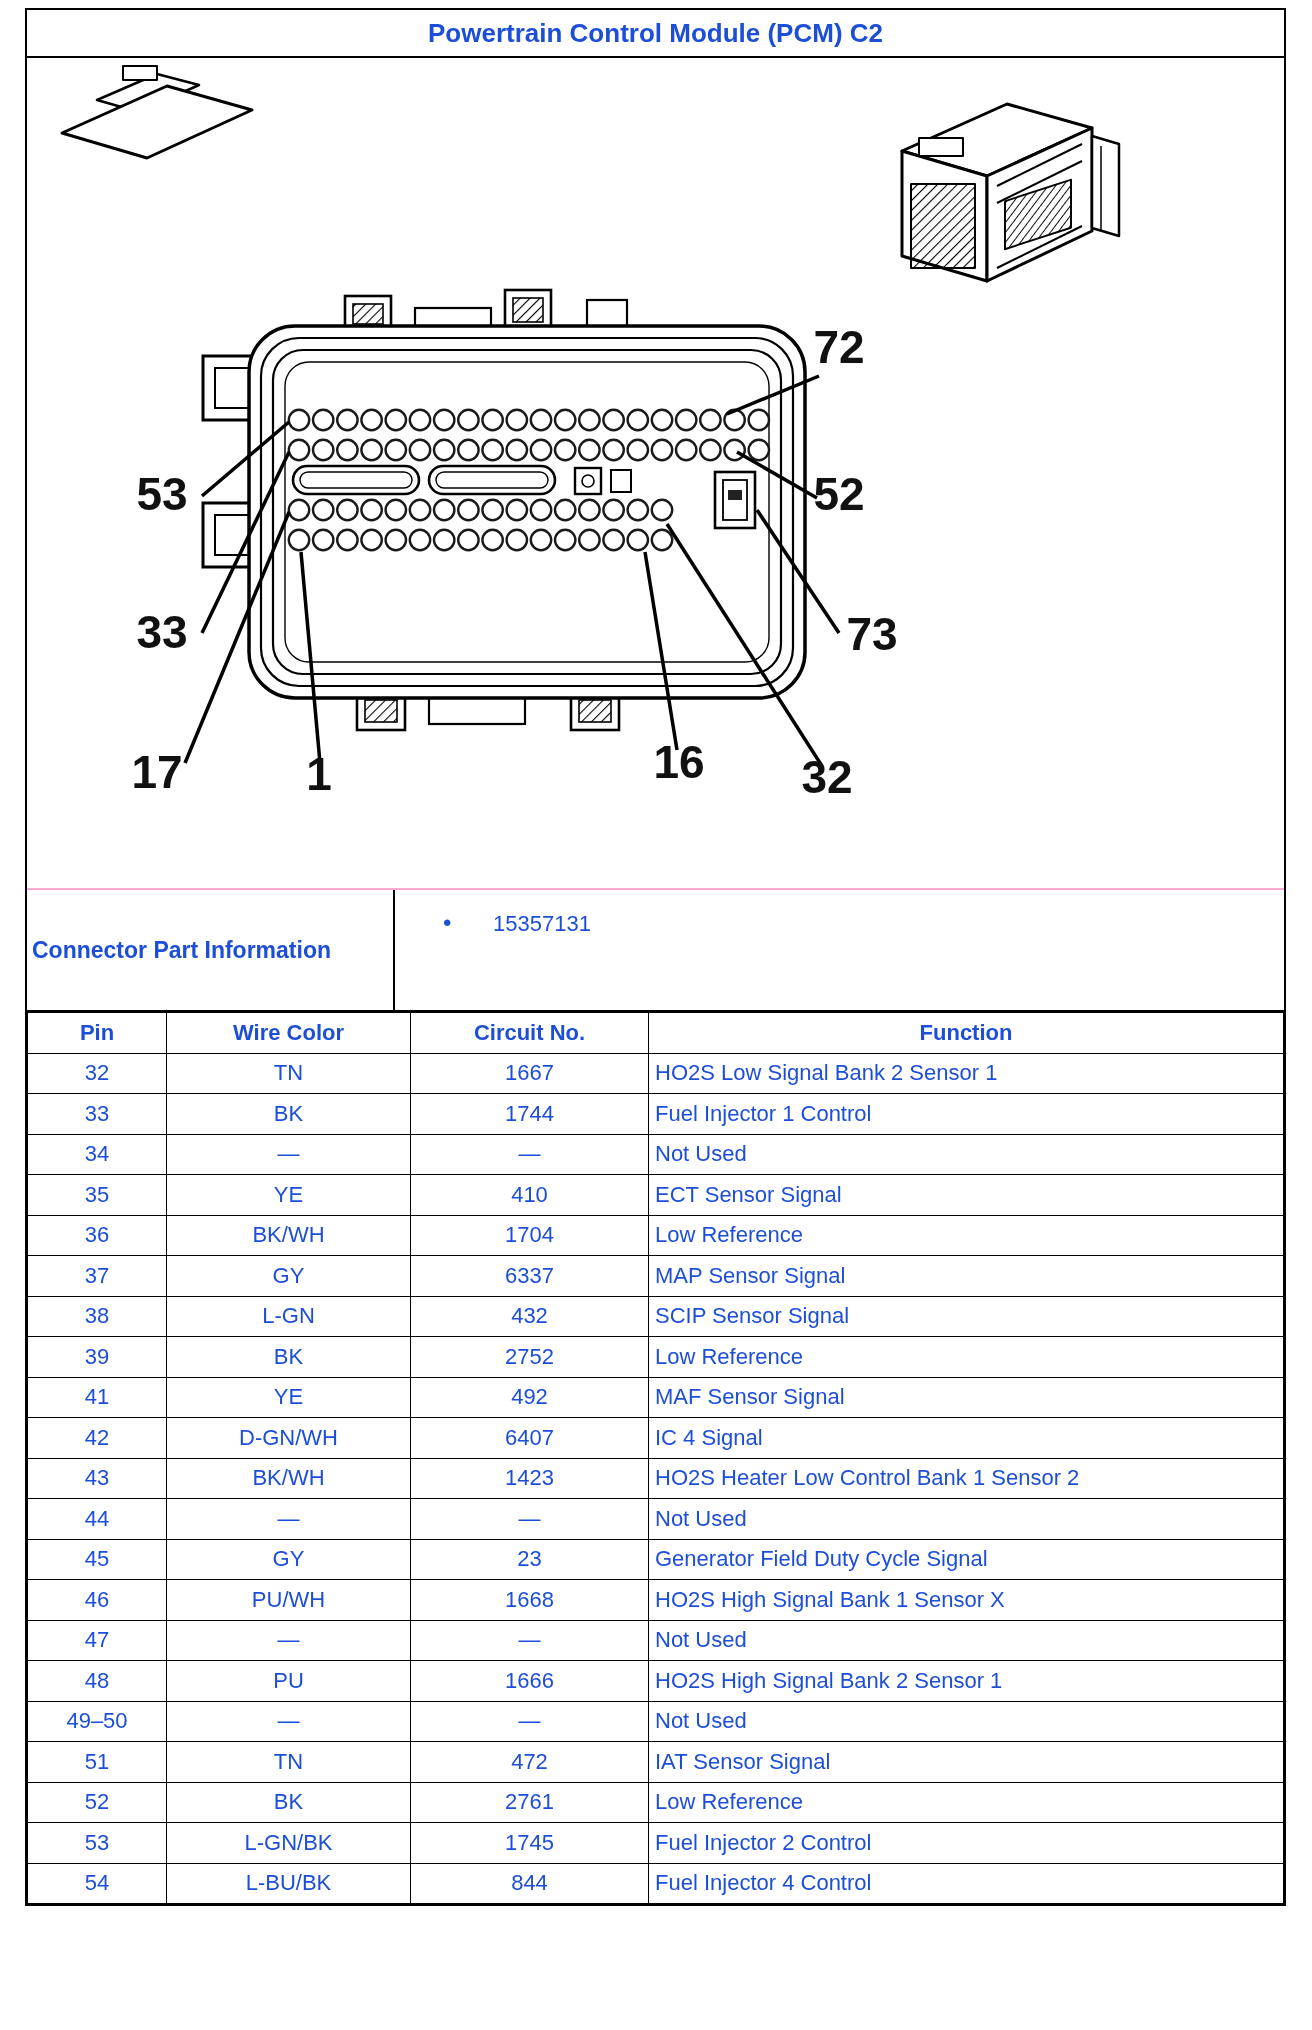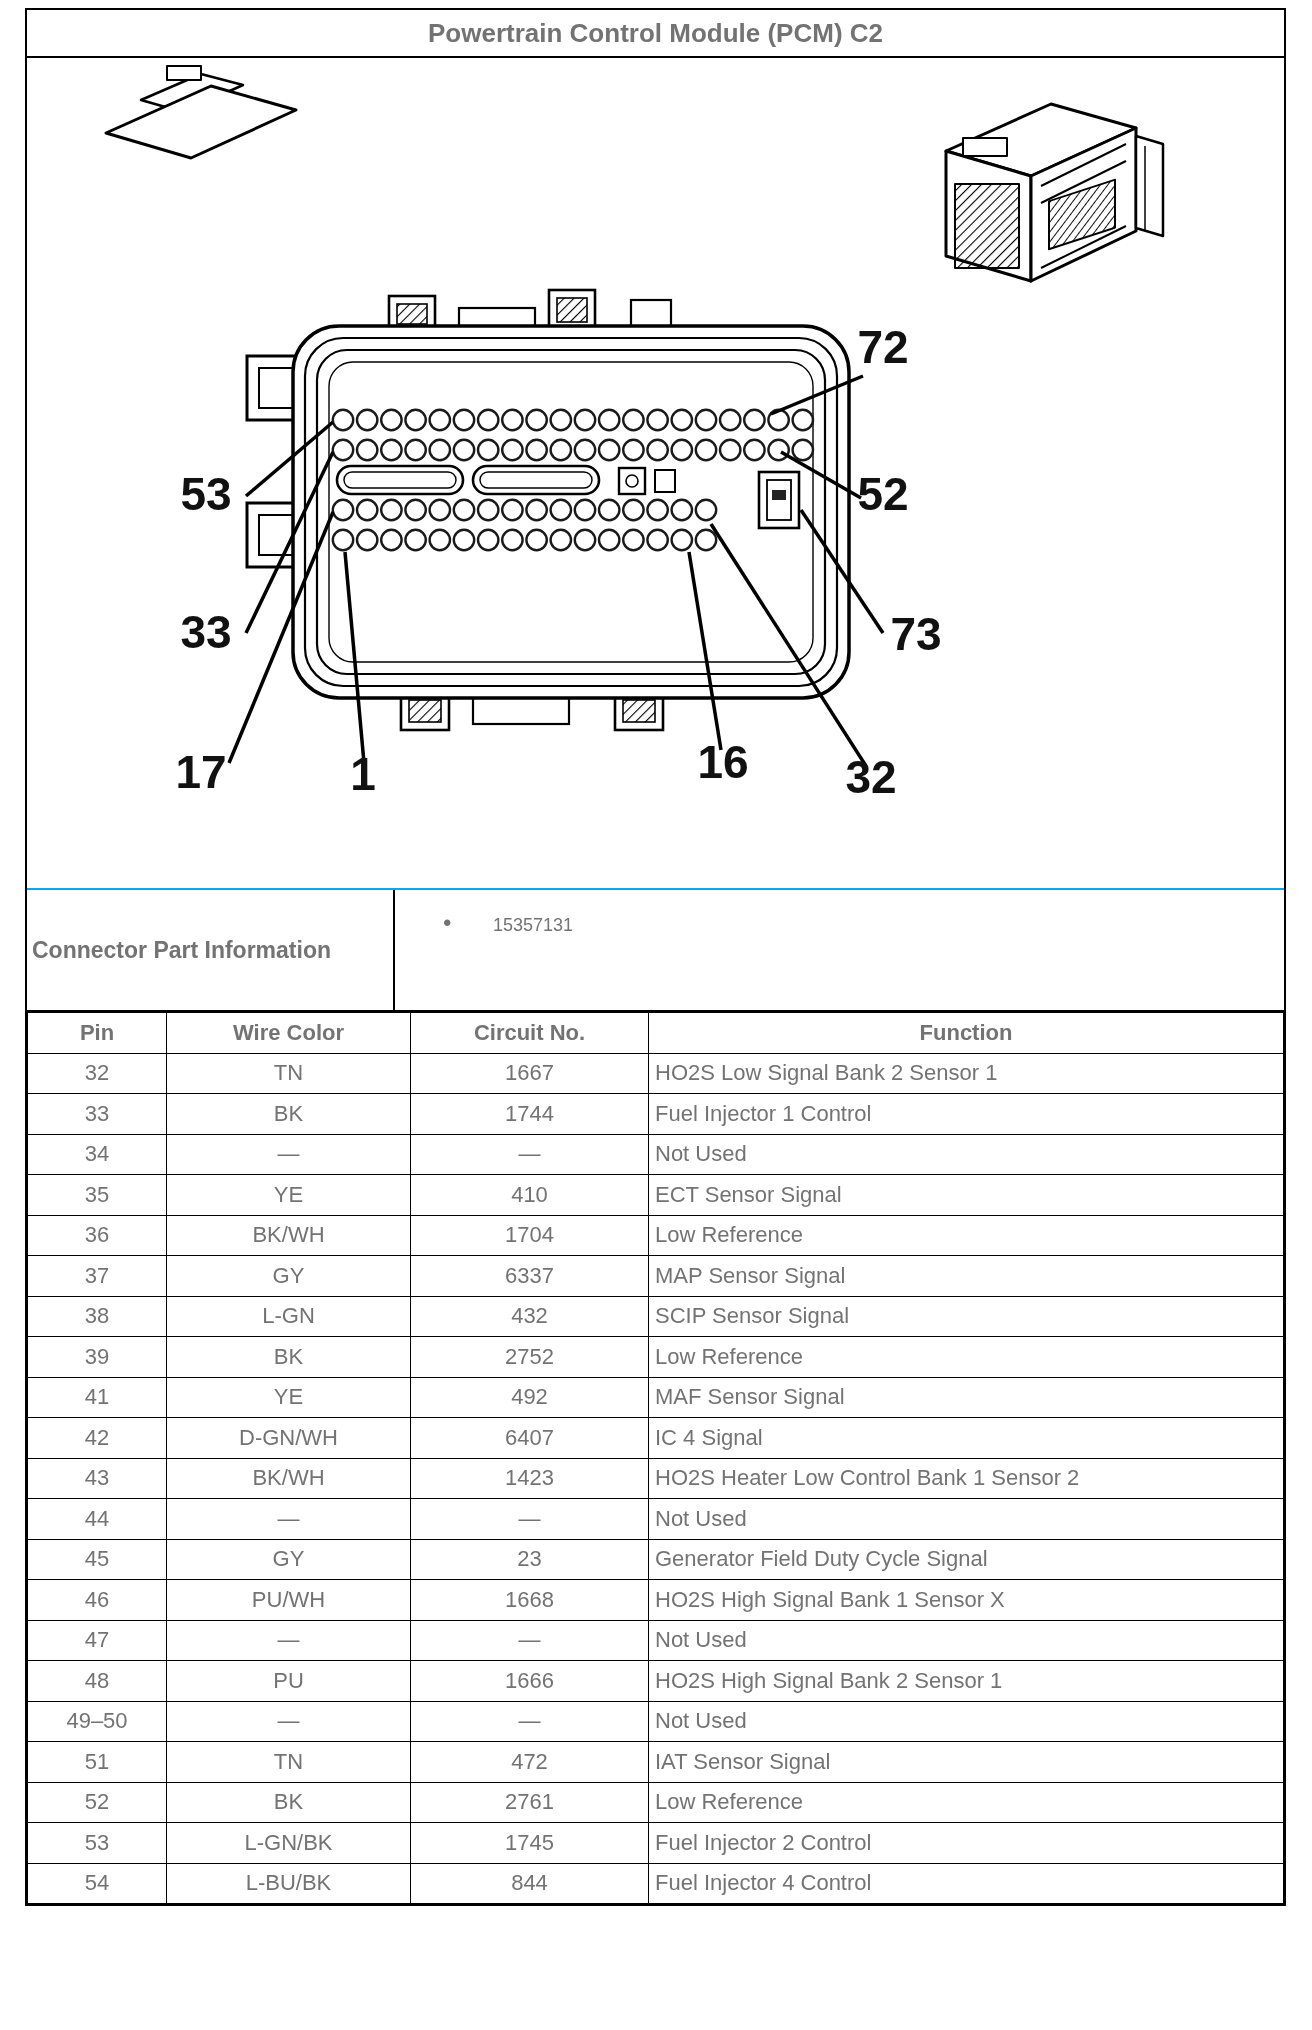--- a/index.html
+++ b/index.html
@@ -1,27 +1,27 @@
 <!DOCTYPE html>
 <html><head>
 <meta charset="utf-8">
 <style>
   html,body{margin:0;padding:0;background:#fff;}
-  .page{position:relative;width:1312px;height:2030px;background:#fff;color:#737373;
+  .page{position:relative;width:1312px;height:2030px;background:#fff;color:#1d4ed8;
         font-family:"Liberation Sans","DejaVu Sans",sans-serif;}
   .frame{position:absolute;left:25px;top:8px;width:1257px;border:2px solid #000;background:#fff;}
   .title-bar{height:46px;line-height:46px;text-align:center;font-weight:bold;font-size:26px;
              border-bottom:2px solid #000;}
-  .diagram{height:830px;border-bottom:2px solid #0ea5e9;overflow:hidden;padding-left:44px;}
+  .diagram{height:830px;border-bottom:2px solid #f9a8d4;overflow:hidden;}
   .diagram svg{display:block;}
   .part-info{display:flex;height:120px;border-bottom:2px solid #000;}
   .part-label{width:368px;flex:0 0 368px;border-right:2px solid #000;display:flex;align-items:center;
               padding-left:5px;box-sizing:border-box;font-weight:bold;font-size:23px;}
   .part-bullets{flex:1;padding:12px 0 0 48px;}
-  .part-bullets li{display:flex;align-items:baseline;margin:7px 0;font-size:18px;list-style:none;}
+  .part-bullets li{display:flex;align-items:baseline;margin:7px 0;font-size:22px;list-style:none;}
   .part-bullets li::before{content:"\2022";flex:0 0 50px;font-size:24px;}
   .part-bullets ul,ul.bullets{margin:0;padding:0;}
   table.pinout{width:100%;border-collapse:collapse;table-layout:fixed;font-size:22px;}
   table.pinout th,table.pinout td{border:1.5px solid #000;height:39.5px;padding:0 6px;
       overflow:hidden;white-space:nowrap;}
   table.pinout th{font-weight:bold;text-align:center;font-size:22px;}
   th.col-pin{width:126px;} th.col-wire{width:231px;margin-left:28px;} th.col-circuit{width:225px;}
   td.c0,td.c1,td.c2{text-align:center;}
   td.c3{text-align:left;padding-left:8px;}
   .callout{font-size:46px;font-weight:bold;fill:#111;}

